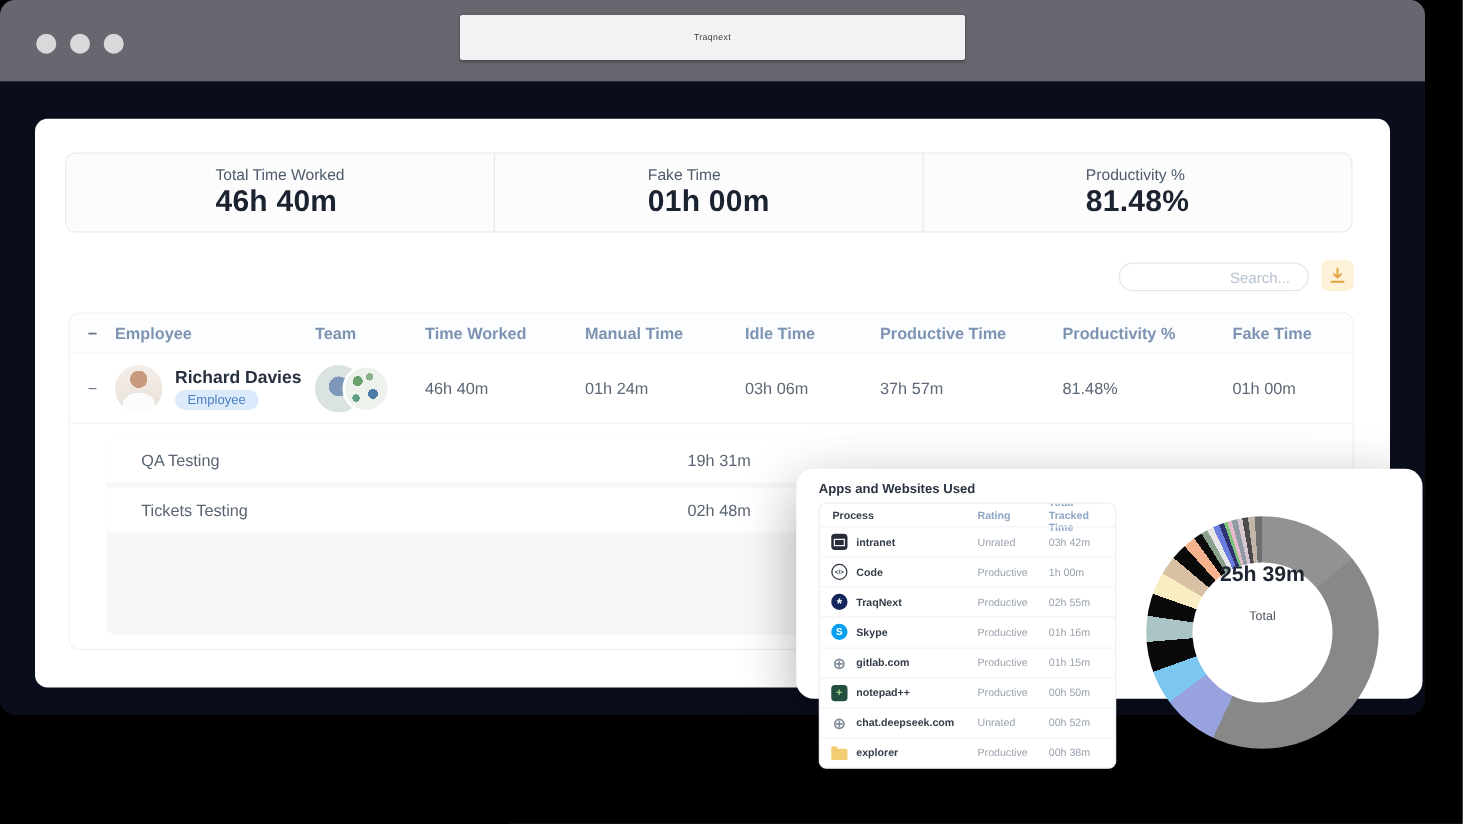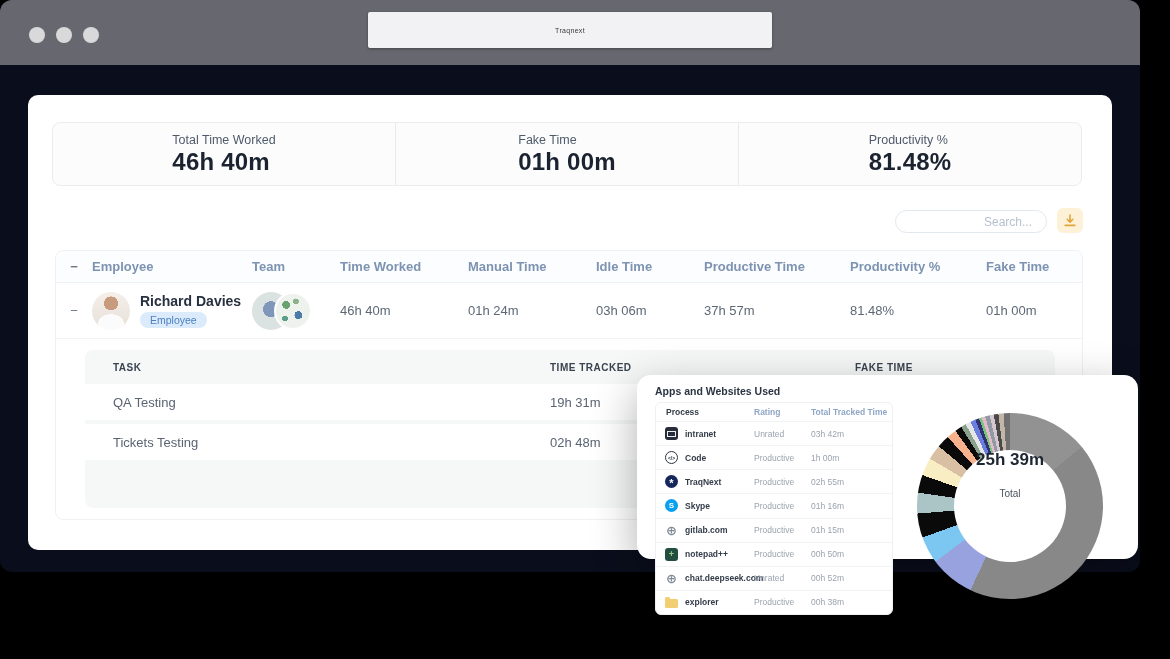--- a/index.html
+++ b/index.html
@@ -83,21 +83,21 @@
   .apps-table { position:absolute; left:18px; top:27px; width:238px; height:213px;
     border:1px solid #eef0f3; border-radius:6px; display:flex; flex-direction:column;
     overflow:hidden; background:#fff; }
   .apps-head { display:flex; align-items:center; height:18px; flex:none;
     color:#8fa6c6; font-size:8.5px; font-weight:600; }
   .app-row { display:flex; align-items:center; flex:1; border-top:1px solid #f1f3f5;
     font-size:8.5px; }
   .ac-name { width:98px; display:flex; align-items:center; color:#333c49; font-weight:600; }
   .ac-name .label { padding-left:0; }
   .apps-head .ac-name { padding-left:10px; }
-  .ac-rating { width:57px; color:#9aa3ae; font-weight:400; }
+  .ac-rating { width:57px; color:#9aa3ae; font-weight:400;margin-left:28px; }
   .ac-time { flex:1; color:#9aa3ae; font-weight:400; }
   .apps-head .ac-rating, .apps-head .ac-time { color:#8fa6c6; font-weight:600; }
   
   .ic { width:13px; height:13px; margin:0 7px 0 9px; flex:none;
     display:flex; align-items:center; justify-content:center; border-radius:3px; }
   .ic-monitor { background:#262c38; }
   .ic-monitor::before { content:""; width:7px; height:4px; border:1px solid #eef0f5; }
   .ic-code { border:1px solid #2b3442; border-radius:50%; color:#2b3442;
     font-size:5px; font-weight:700; }
   .ic-code::before { content:"</>"; }
@@ -206,25 +206,20 @@
         <div class="c-tw">46h 40m</div>
         <div class="c-mt">01h 24m</div>
         <div class="c-it">03h 06m</div>
         <div class="c-pt">37h 57m</div>
         <div class="c-pp">81.48%</div>
         <div class="c-ft">01h 00m</div>
       </div>
     </div>
 
     <div class="subtable">
-      <div class="sub-head">
-        <div class="sc-task">TASK</div>
-        <div class="sc-time">TIME TRACKED</div>
-        <div class="sc-fake">FAKE TIME</div>
-      </div>
       <div class="sub-row">
         <div class="sc-task">QA Testing</div>
         <div class="sc-time">19h 31m</div>
         <div class="sc-fake"></div>
       </div>
       <div class="sub-row">
         <div class="sc-task">Tickets Testing</div>
         <div class="sc-time">02h 48m</div>
         <div class="sc-fake"></div>
       </div>

